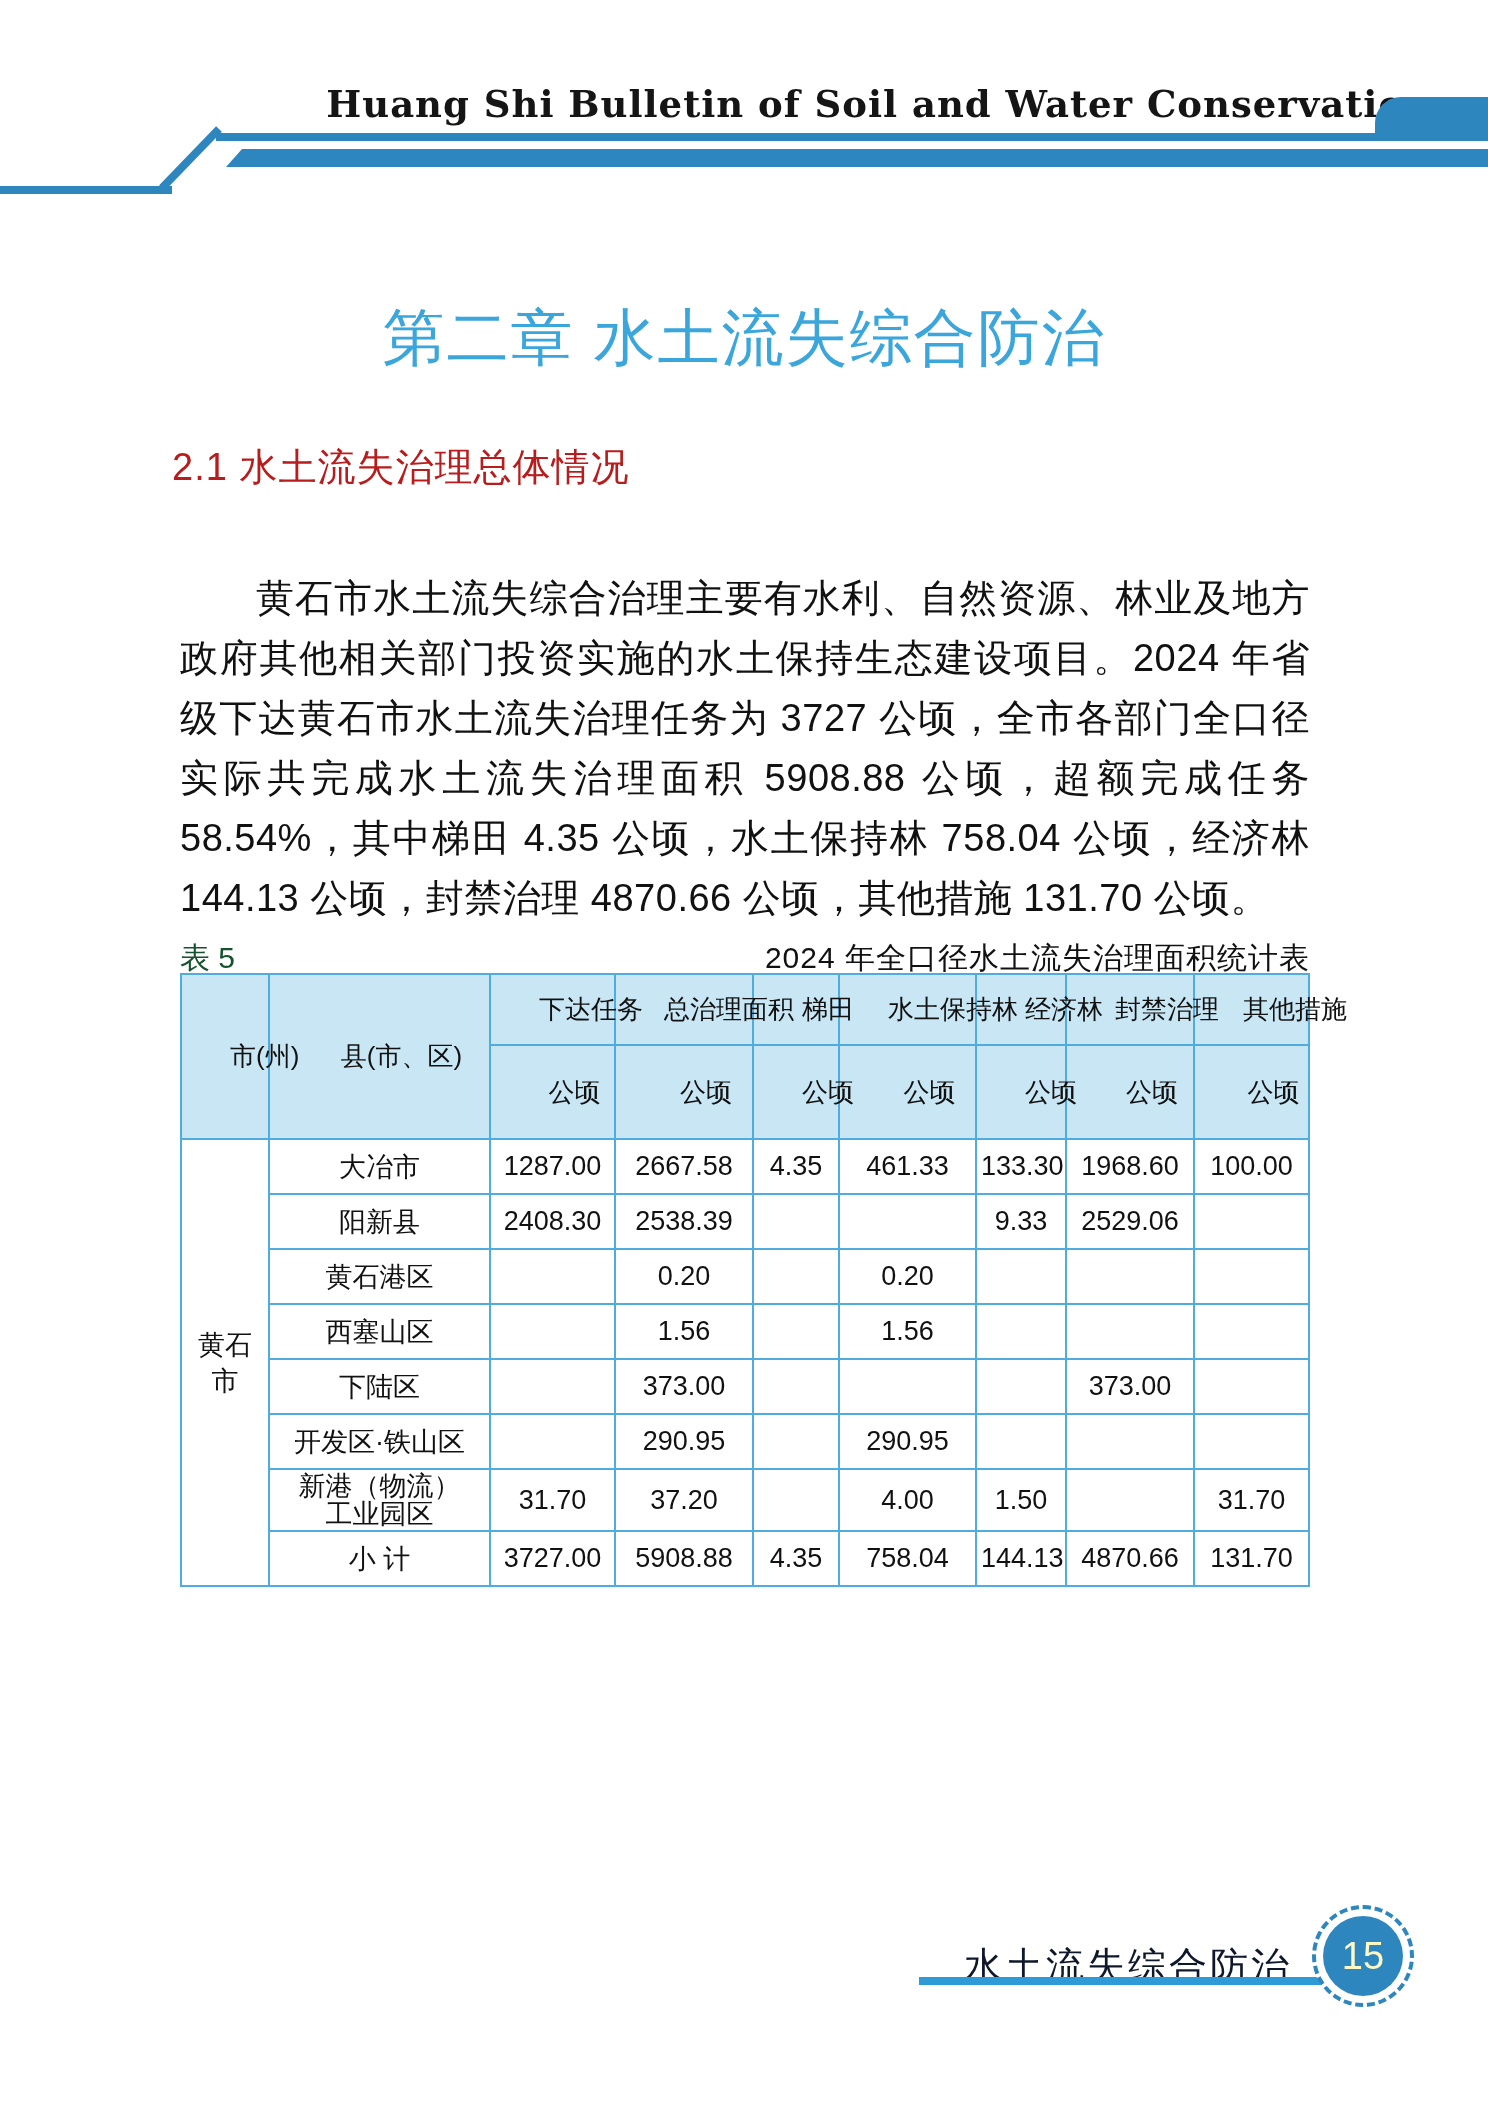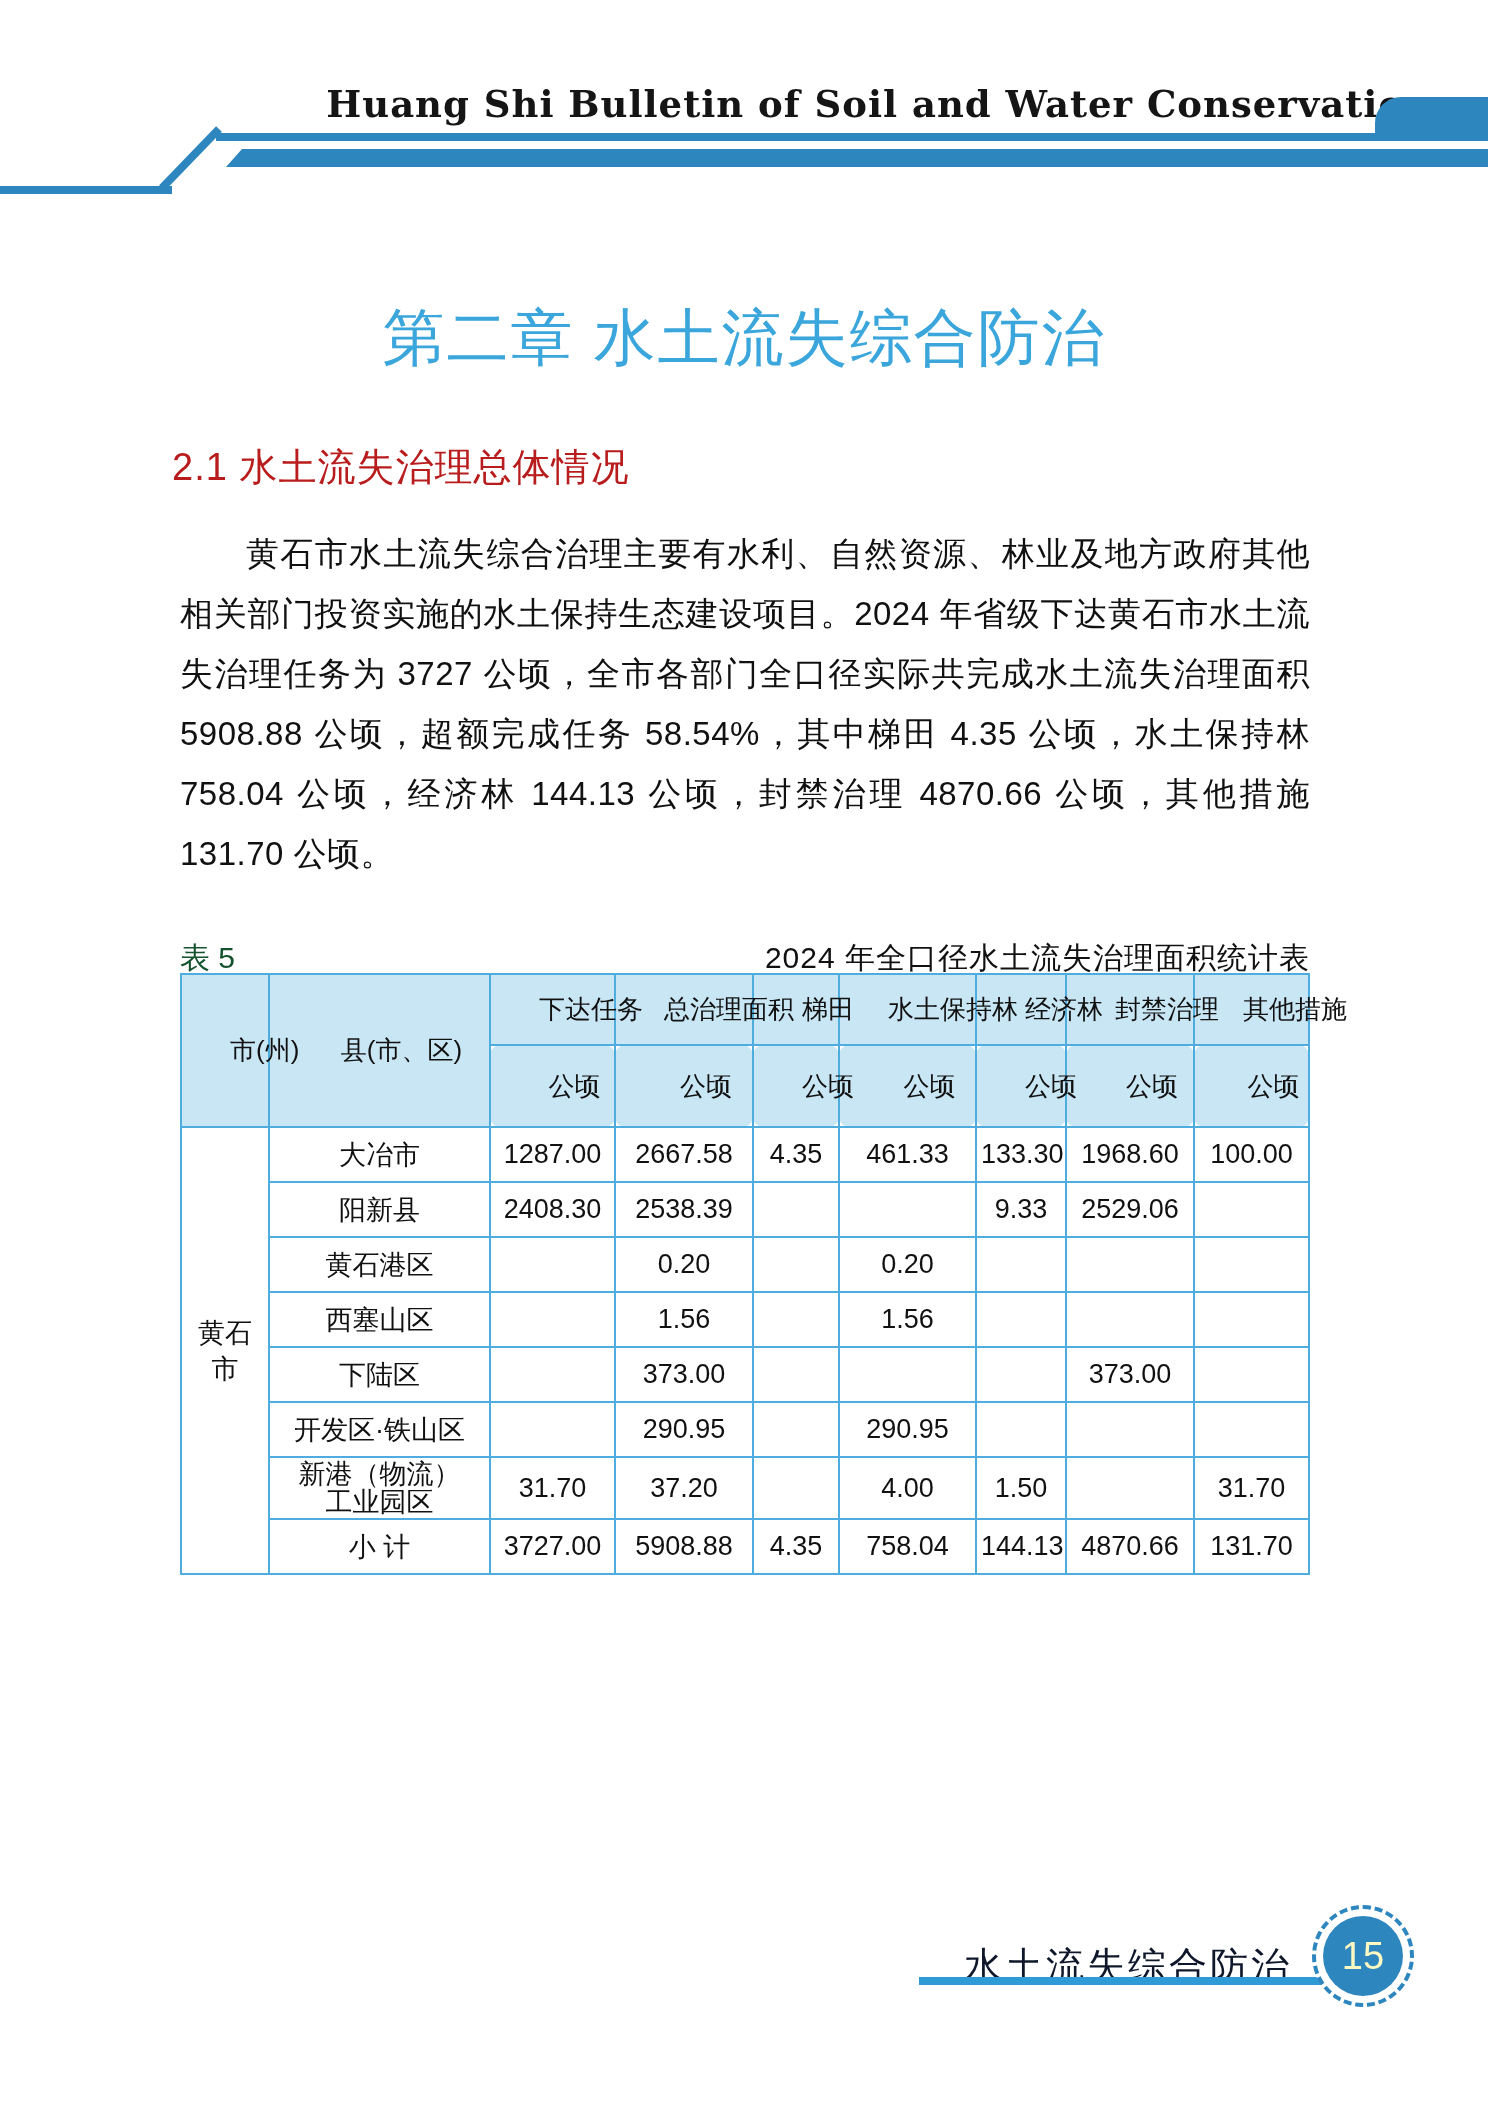--- a/index.html
+++ b/index.html
@@ -34,22 +34,22 @@
     text-align:center; font-size:62px; color:#3ba6db;
     letter-spacing:2px;
   }
   .section-title{
     position:absolute; left:172px; top:442px;
     font-size:38px; color:#b91c1c; letter-spacing:1px;
   }
 
   
   .body-paragraph{
-    position:absolute; left:180px; top:524px; width:1130px;
-    font-size:33px; line-height:60px; text-align:justify;
+    position:absolute; left:180px; top:568px; width:1130px;
+    font-size:38px; line-height:60px; text-align:justify;
     text-indent:2em; color:#111; letter-spacing:0.5px;
   }
 
   
   .table-caption-row{
     position:absolute; left:180px; top:938px; width:1130px; height:40px;
   }
   .table-label{
     position:absolute; left:0; top:0; font-size:30px; color:#14532d;
   }
@@ -67,21 +67,21 @@
   .stats-table th,.stats-table td{
     border:2px solid #4facde; text-align:center; vertical-align:middle;
     padding:2px 4px; box-sizing:border-box;
   }
   .stats-table thead th{
     background:#c9e6f4; font-weight:normal; font-size:26px;
     white-space:nowrap;
     padding-left:48px;
   }
   .stats-table thead tr:nth-child(1) th{height:71px;}
-  .stats-table thead tr:nth-child(2) th{height:82px;border-radius:10px;}
+  .stats-table thead tr:nth-child(2) th{height:94px;}
   .stats-table tbody td{height:55px; background:#ffffff;}
   .county-cell{white-space:pre-line; line-height:28px;}
   .city-cell{background:#ffffff;}
 
   
   .footer-label{
     position:absolute; right:196px; top:1941px;
     font-size:38px; color:#0f172a; letter-spacing:3px;
   }
   .footer-bar{

